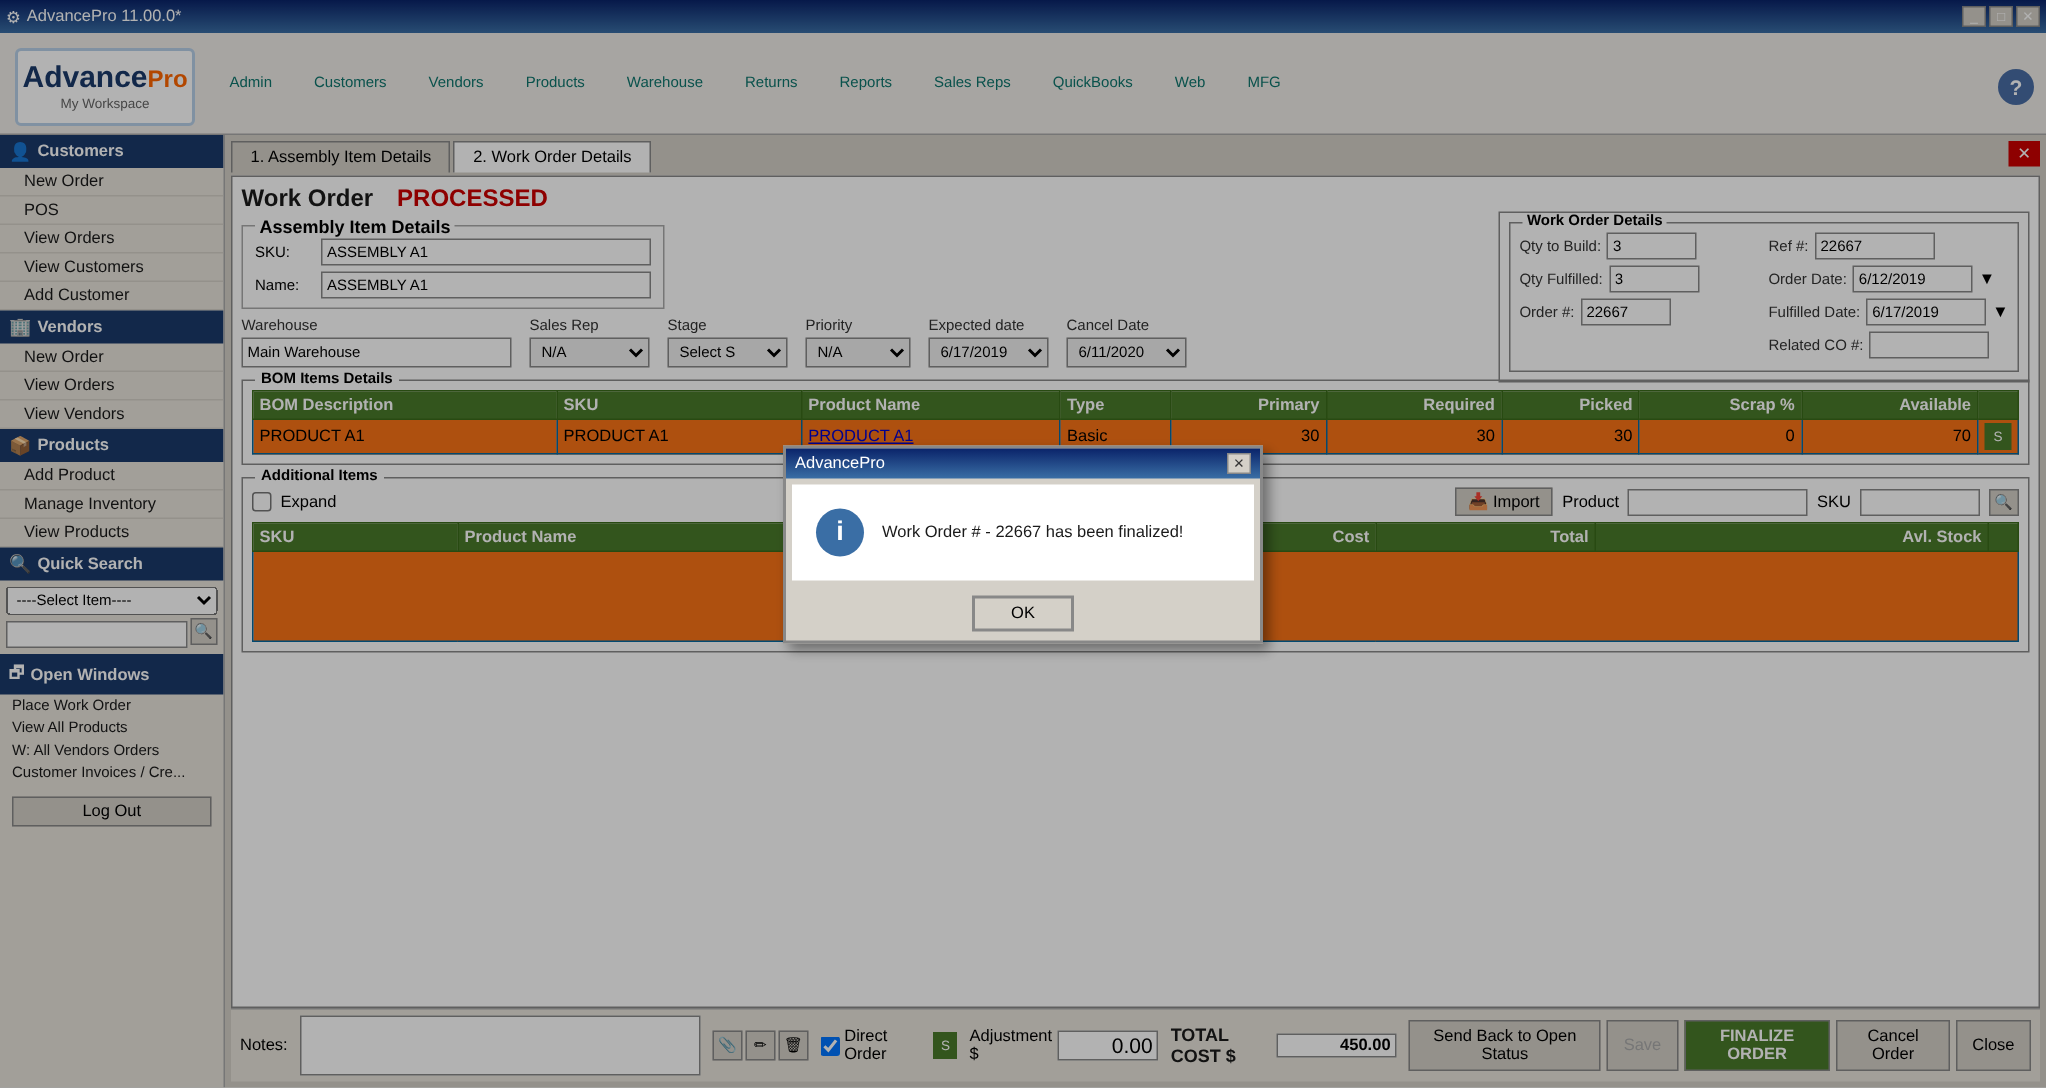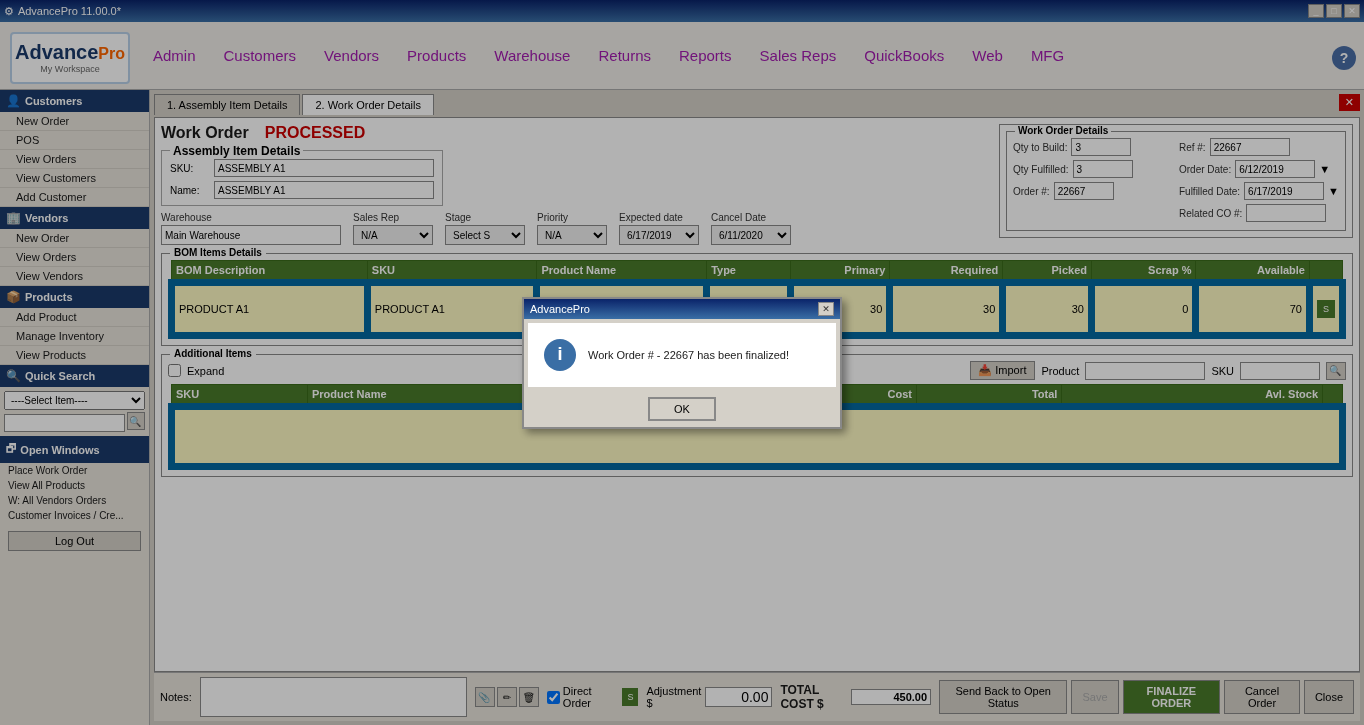--- a/index.html
+++ b/index.html
@@ -47,22 +47,22 @@
       align-items: center;
       justify-content: center;
     }
     #logo .logo-advance { font-size: 20px; font-weight: bold; color: #1a3a6a; }
     #logo .logo-pro { font-size: 16px; font-weight: bold; color: #ff6600; display: inline; }
     #logo .logo-workspace { font-size: 9px; color: #666; }
     #navmenu { display: flex; gap: 2px; align-items: flex-end; padding-bottom: 4px; }
     #navmenu .nav-item {
       padding: 4px 12px;
       cursor: pointer;
-      color: #a21caf;
-      font-size: 15px;
+      color: #0f766e;
+      font-size: 10px;
       border: 1px solid transparent;
     }
     #help-btn {
       margin-left: auto;
       margin-right: 8px;
       width: 24px; height: 24px;
       background: #4a6ea5;
       color: white;
       border-radius: 50%;
       display: flex; align-items: center; justify-content: center;
@@ -159,21 +159,21 @@
       position: relative;
     }
 
     .wo-header { display: flex; align-items: center; gap: 16px; margin-bottom: 8px; }
     .wo-title { font-size: 16px; font-weight: bold; color: #1a1a1a; }
     .wo-status { font-size: 16px; font-weight: bold; color: #cc0000; }
 
     
     .wo-details-box {
       position: absolute;
-      top: 6px;
+      top: 23px;
       right: 6px;
       border: 1px solid #888;
       padding: 6px;
       background: white;
       min-width: 320px;
     }
     .wo-field { display: flex; align-items: center; gap: 4px; margin-bottom: 2px; }
     .wo-field label { font-size: 10px; white-space: nowrap; color: #333; }
     .wo-field input {
       border: 1px solid #888;
@@ -232,23 +232,23 @@
     .data-table { width: 100%; border-collapse: collapse; font-size: 11px; }
     .data-table th {
       background: #4a7a2a;
       color: white;
       padding: 3px 4px;
       text-align: left;
       border: 1px solid #3a6a1a;
     }
     .data-table th.right { text-align: right; }
     .data-table td {
-      padding: 14px 4px;
-      border: 7px solid #0369a1;
-      background: #fef9c3;
+      padding: 2px 4px;
+      border: 1px solid #0369a1;
+      background: #f97316;
     }
     .data-table td.right { text-align: right; }
     .data-table td a { color: #0000cc; text-decoration: underline; cursor: pointer; }
     .icon-btn-green {
       background: #4a7a2a;
       color: white;
       border: none;
       width: 18px;
       height: 18px;
       cursor: pointer;

